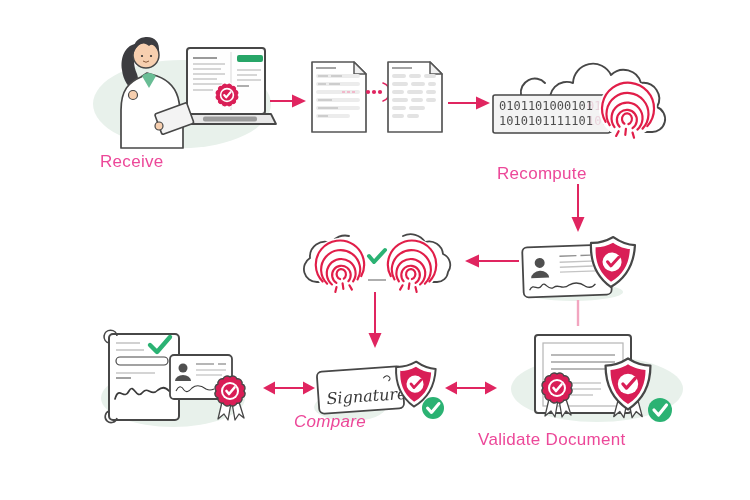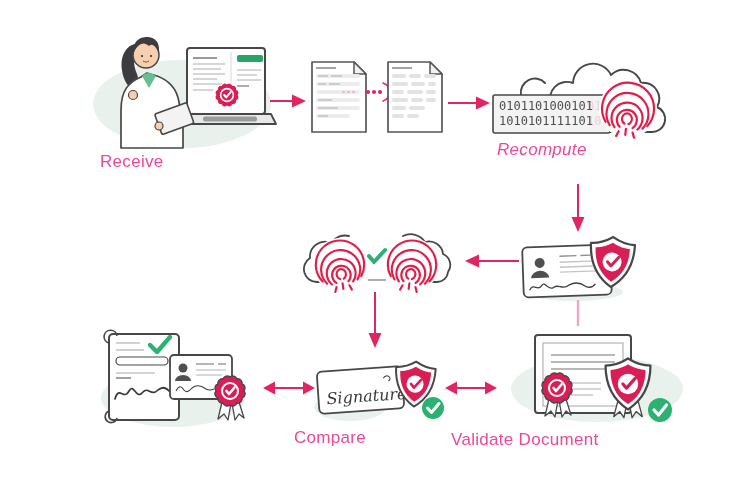--- a/index.html
+++ b/index.html
@@ -158,21 +158,21 @@
         <path d="M-16.5,18 A21,21 0 1 1 16.5,18"></path>
         <path d="M-11.5,19.5 A15.5,15.5 0 1 1 11.5,19.5"></path>
         <path d="M-6.5,18.5 A10,10 0 1 1 6.5,18.5"></path>
         <path d="M-2,15 A5,5.5 0 1 1 2,15"></path>
         <path d="M0,20 L0,26"></path>
           <path d="M-7,23 L-9,28"></path>
           <path d="M7,23 L9,28"></path>
       </g>
     </g>
   </svg>
-  <div class="lbl" style="left:497px;top:140px;width:160px;font-style:italic;">Recompute</div>
+  <div class="lbl" style="left:497px;top:164px;width:160px;">Recompute</div>
 
   <svg class="abs" style="left:569px;top:184px;" width="18" height="50" viewBox="0 0 18 50">
     <line x1="9" y1="0" x2="9" y2="35" class="arrow-line"></line>
     <polygon points="2.5,33 9,48 15.5,33" class="arrow-head"></polygon>
   </svg>
 
   <svg class="abs" style="left:515px;top:232px;" width="130" height="72" viewBox="0 0 130 72">
     <ellipse cx="58" cy="60" rx="50" ry="9" fill="#E8F1EB"></ellipse>
     <g transform="rotate(-2 50 40)">
       <rect x="8" y="14" width="88" height="50" rx="5" fill="#FFFFFF" stroke="#474747" stroke-width="1.8"></rect>
@@ -297,21 +297,21 @@
       <path d="M0,-26 C8,-21 16,-19 22,-19 C22,-3 17,13 0,24 C-17,13 -22,-3 -22,-19 C-16,-19 -8,-21 0,-26 Z" fill="#FFFFFF" stroke="#474747" stroke-width="2.2" stroke-linejoin="round"></path>
       <path d="M0,-26 C8,-21 16,-19 22,-19 C22,-3 17,13 0,24 C-17,13 -22,-3 -22,-19 C-16,-19 -8,-21 0,-26 Z" transform="scale(0.78)" fill="#D91E56"></path>
       <circle cy="-1" r="9.5" fill="#FFFFFF"></circle>
       <path d="M-4.5,-1 L-1,3 L6.5,-6" fill="none" stroke="#D91E56" stroke-width="3" stroke-linecap="round" stroke-linejoin="round"></path>
     </g>
     <g>
       <circle cx="123" cy="55" r="11" fill="#2BB273"></circle>
       <path d="M117.5,55 L121.5,59.5 L129,50.5" fill="none" stroke="#FFFFFF" stroke-width="3" stroke-linecap="round" stroke-linejoin="round"></path>
     </g>
   </svg>
-  <div class="lbl" style="left:294px;top:428px;width:160px;">Compare</div>
+  <div class="lbl" style="left:294px;top:412px;width:160px;font-style:italic;">Compare</div>
 
   <svg class="abs" style="left:444px;top:380px;" width="54" height="16" viewBox="0 0 54 16">
     <line x1="11" y1="8" x2="43" y2="8" class="arrow-line"></line>
     <polygon points="13,1.5 1,8 13,14.5" class="arrow-head"></polygon>
     <polygon points="41,1.5 53,8 41,14.5" class="arrow-head"></polygon>
   </svg>
 
   <svg class="abs" style="left:505px;top:328px;" width="185" height="100" viewBox="0 0 185 100">
     <ellipse cx="92" cy="61" rx="86" ry="33" fill="#E8F1EB"></ellipse>
     <g>
@@ -342,15 +342,15 @@
       <path d="M0,-26 C8,-21 16,-19 22,-19 C22,-3 17,13 0,24 C-17,13 -22,-3 -22,-19 C-16,-19 -8,-21 0,-26 Z" fill="#FFFFFF" stroke="#474747" stroke-width="2.2" stroke-linejoin="round"></path>
       <path d="M0,-26 C8,-21 16,-19 22,-19 C22,-3 17,13 0,24 C-17,13 -22,-3 -22,-19 C-16,-19 -8,-21 0,-26 Z" transform="scale(0.78)" fill="#D91E56"></path>
       <circle cy="-1" r="10" fill="#FFFFFF"></circle>
       <path d="M-5,-1 L-1.5,3 L7,-6.5" fill="none" stroke="#D91E56" stroke-width="3.2" stroke-linecap="round" stroke-linejoin="round"></path>
     </g>
     <g>
       <circle cx="155" cy="82" r="12" fill="#2BB273"></circle>
       <path d="M149,82 L153.5,87 L161.5,77" fill="none" stroke="#FFFFFF" stroke-width="3.2" stroke-linecap="round" stroke-linejoin="round"></path>
     </g>
   </svg>
-  <div class="lbl" style="left:451px;top:430px;width:220px;">Validate Document</div>
+  <div class="lbl" style="left:478px;top:430px;width:220px;">Validate Document</div>
 
 </div>
 
 </body></html>

